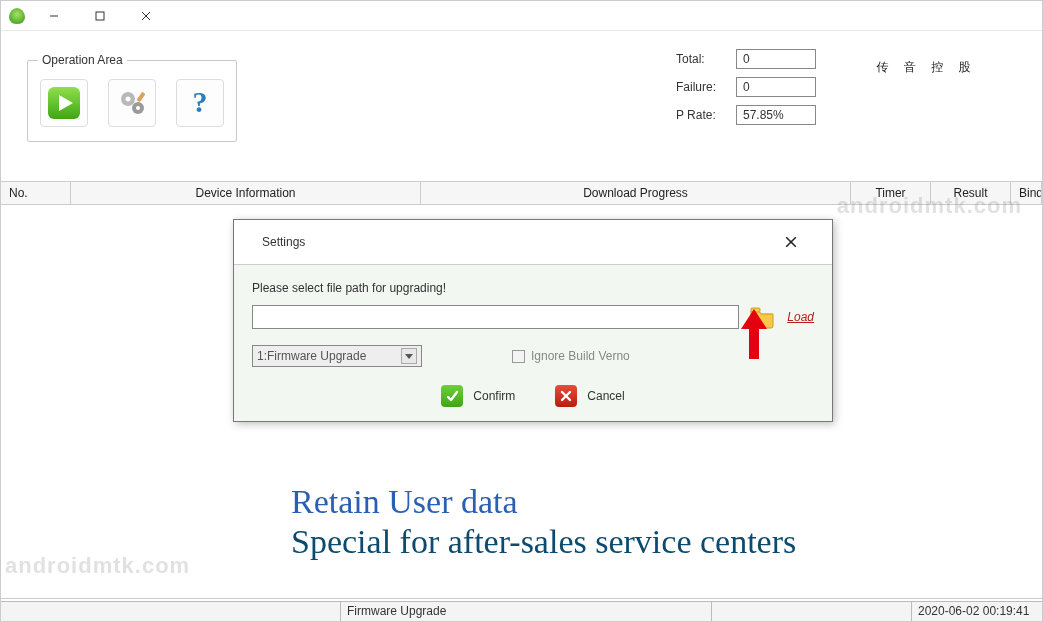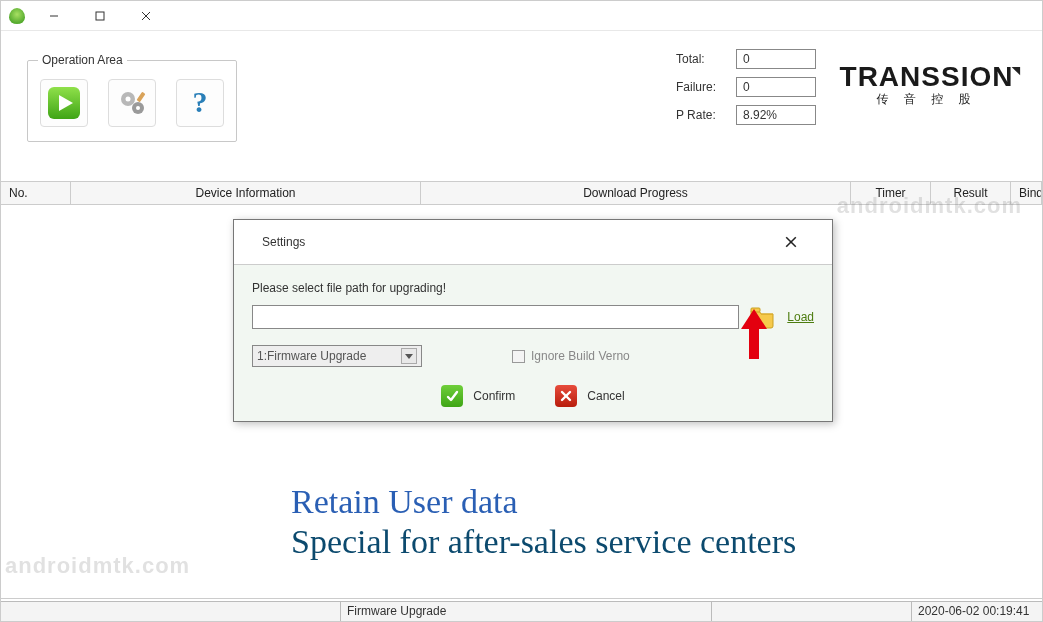--- a/index.html
+++ b/index.html
@@ -136,21 +136,21 @@
     font-size: 12px;
   }
   .dlg-close { margin-left:auto; width:26px; height:26px; display:flex;align-items:center;justify-content:center;}
   .dlg-body { padding: 16px 18px 14px 18px; }
   .dlg-msg { margin-bottom: 10px; }
   .path-row { display:flex; align-items:center; gap:10px; margin-bottom: 16px;}
   .path-input {
     flex:1; height:24px; border:1px solid #888; background:#fff;
   }
   .folder-ico { width:28px; height:24px; }
-  .load-link { color:#4d7c0f; text-decoration: underline; font-size:12px; }
+  .load-link { color:#b91c1c; text-decoration: underline; font-size:12px;font-style:italic; }
   .row2 { display:flex; align-items:center; gap: 30px; margin-bottom: 18px;}
   .combo {
     width: 170px; height: 22px; border:1px solid #888;
     display:flex; align-items:center; padding:0 4px; background:#eee; color:#555;
     justify-content: space-between;
   }
   .combo .caret { width:16px;height:16px; border:1px solid #aaa; background:#e8e8e8;
                   display:flex;align-items:center;justify-content:center;}
   .chk { display:flex; align-items:center; gap:6px; color:#888; margin-left: 60px;}
   .chk .box { width:13px;height:13px;border:1px solid #999;background:#f4f4f4;}
@@ -254,25 +254,24 @@
       </div>
     </div>
   </fieldset>
 
   <div class="stats">
     <label>Total:</label>
     <div class="box">0</div>
     <label>Failure:</label>
     <div class="box">0</div>
     <label>P Rate:</label>
-    <div class="box">8.92%</div>
+    <div class="box">57.85%</div>
   </div>
 
   <div class="brand">
-    <div class="brand-main">TRANSSION</div>
     <div class="brand-sub">传 音 控 股</div>
   </div>
 </div>
 
 <div class="table-zone">
   <div class="t-head">
     <div>No.</div>
     <div>Device Information</div>
     <div>Download Progress</div>
     <div>Timer</div>

